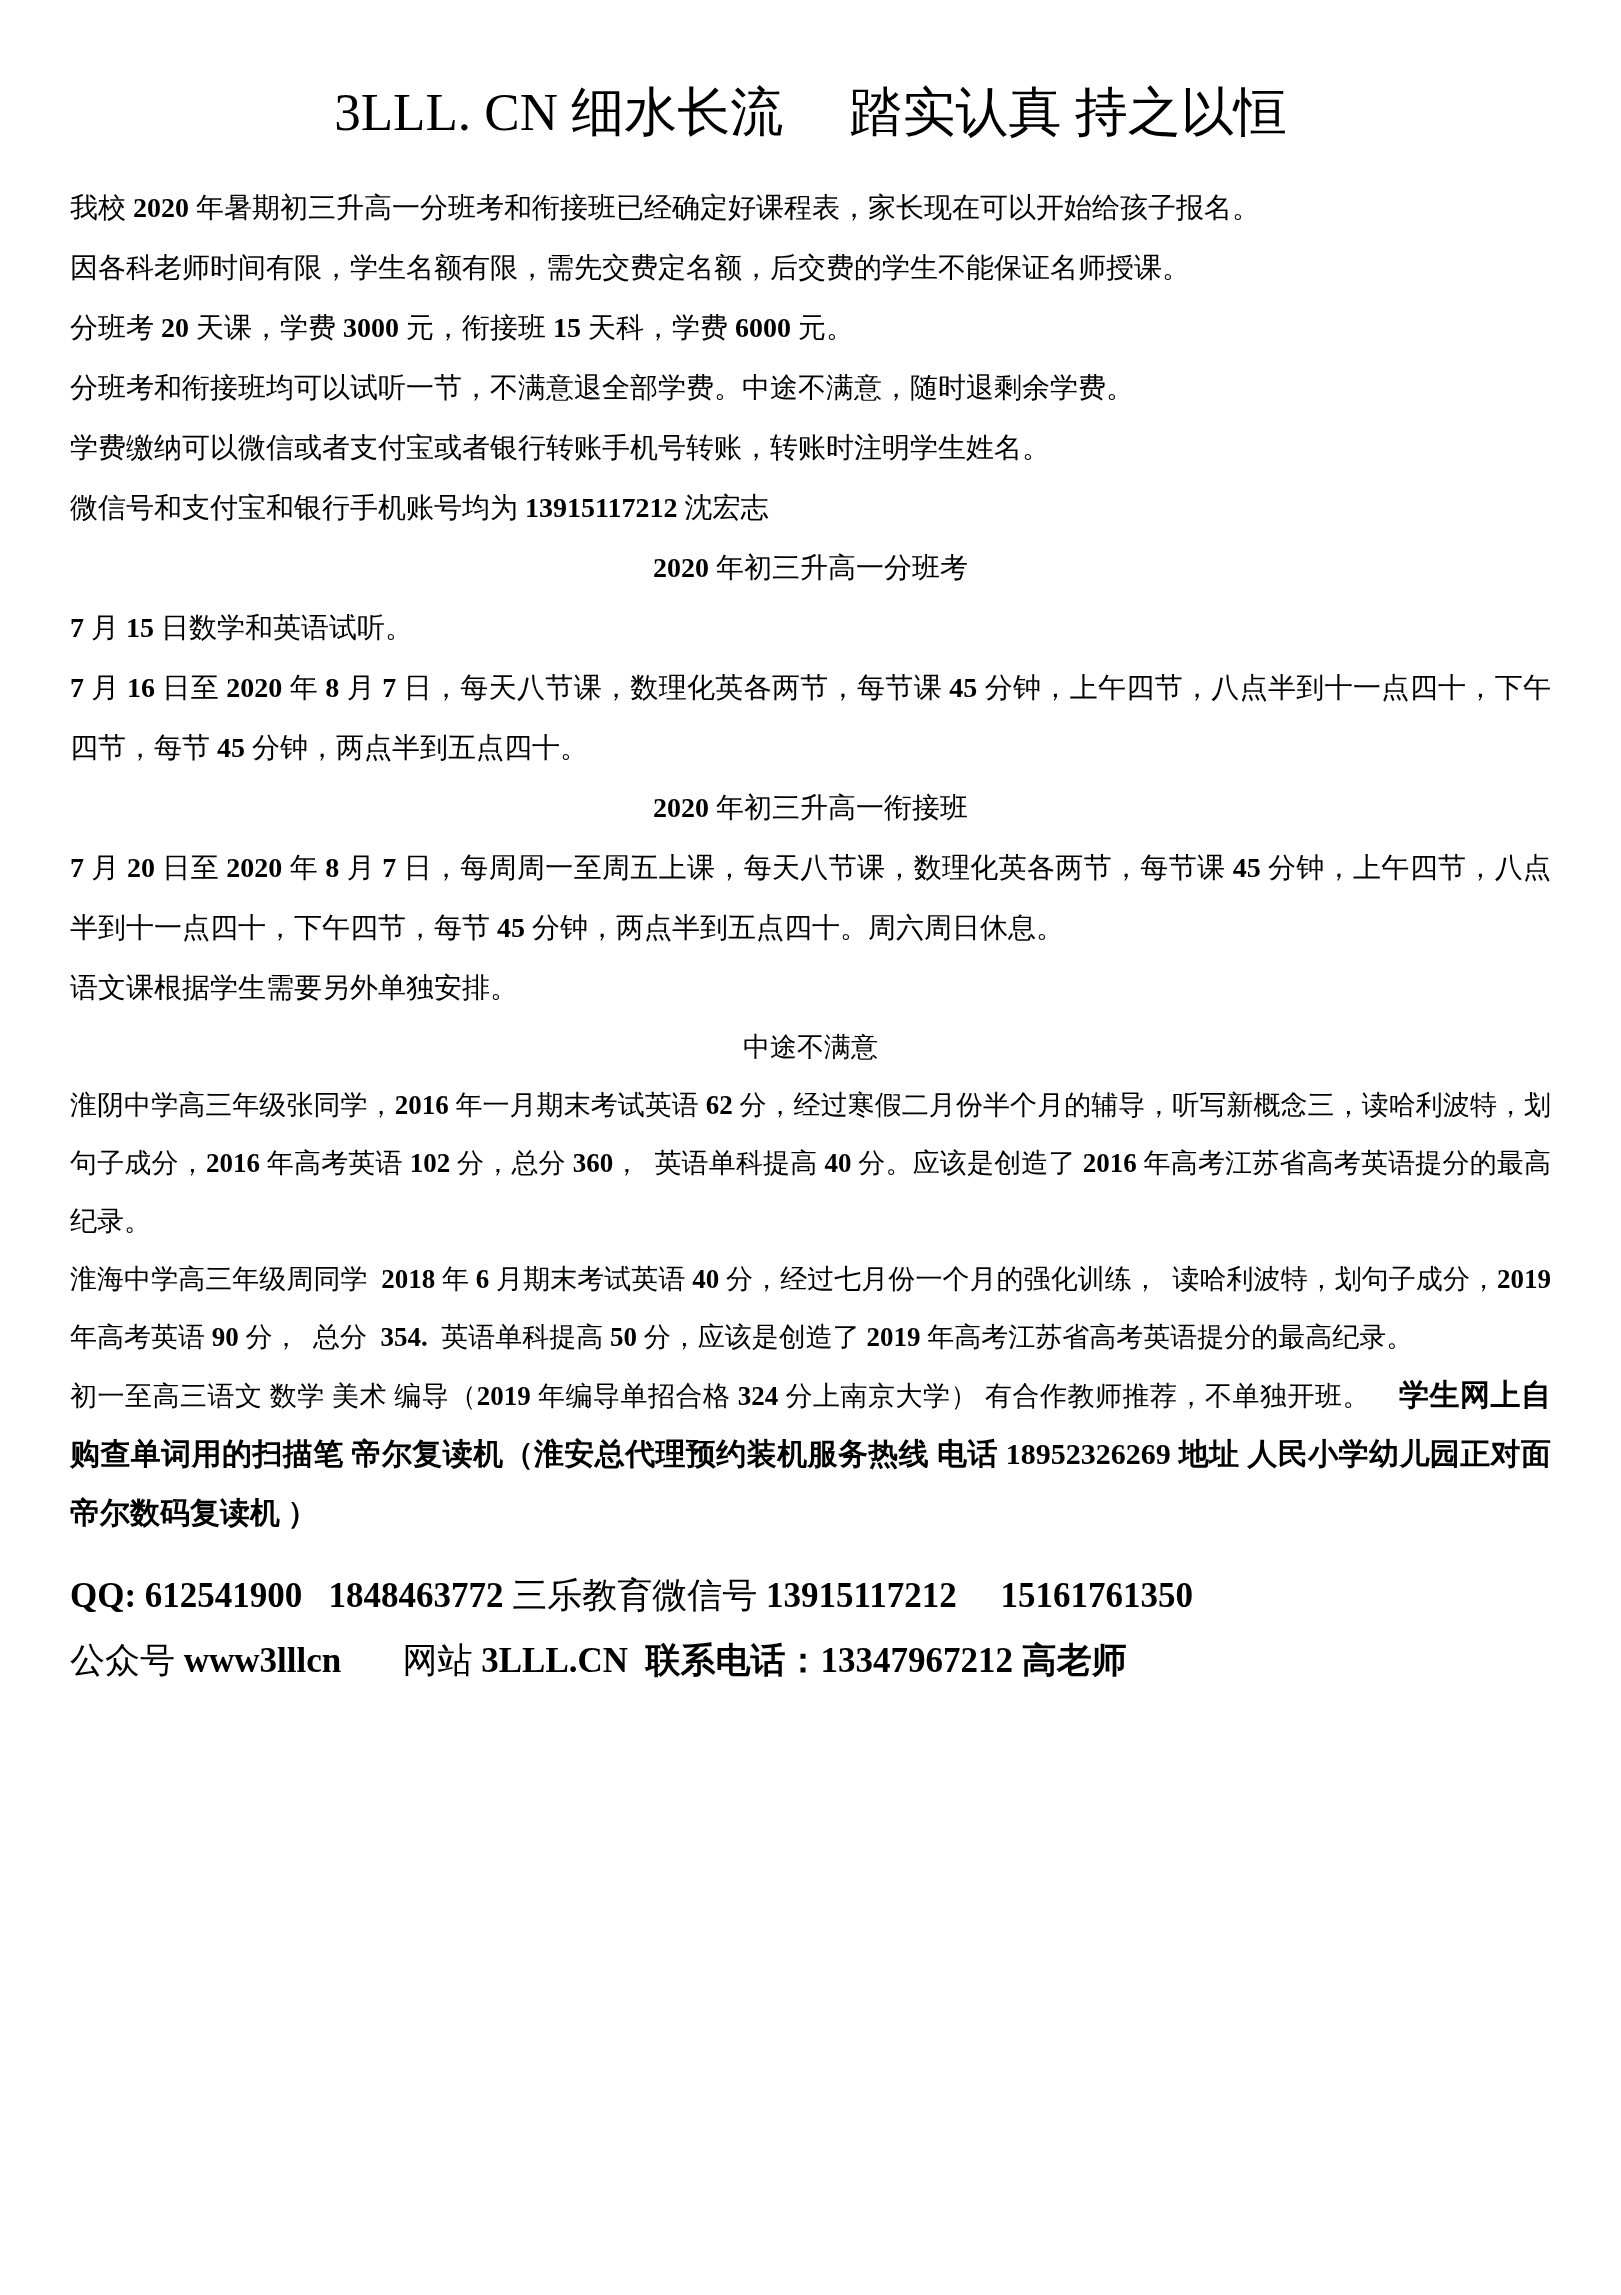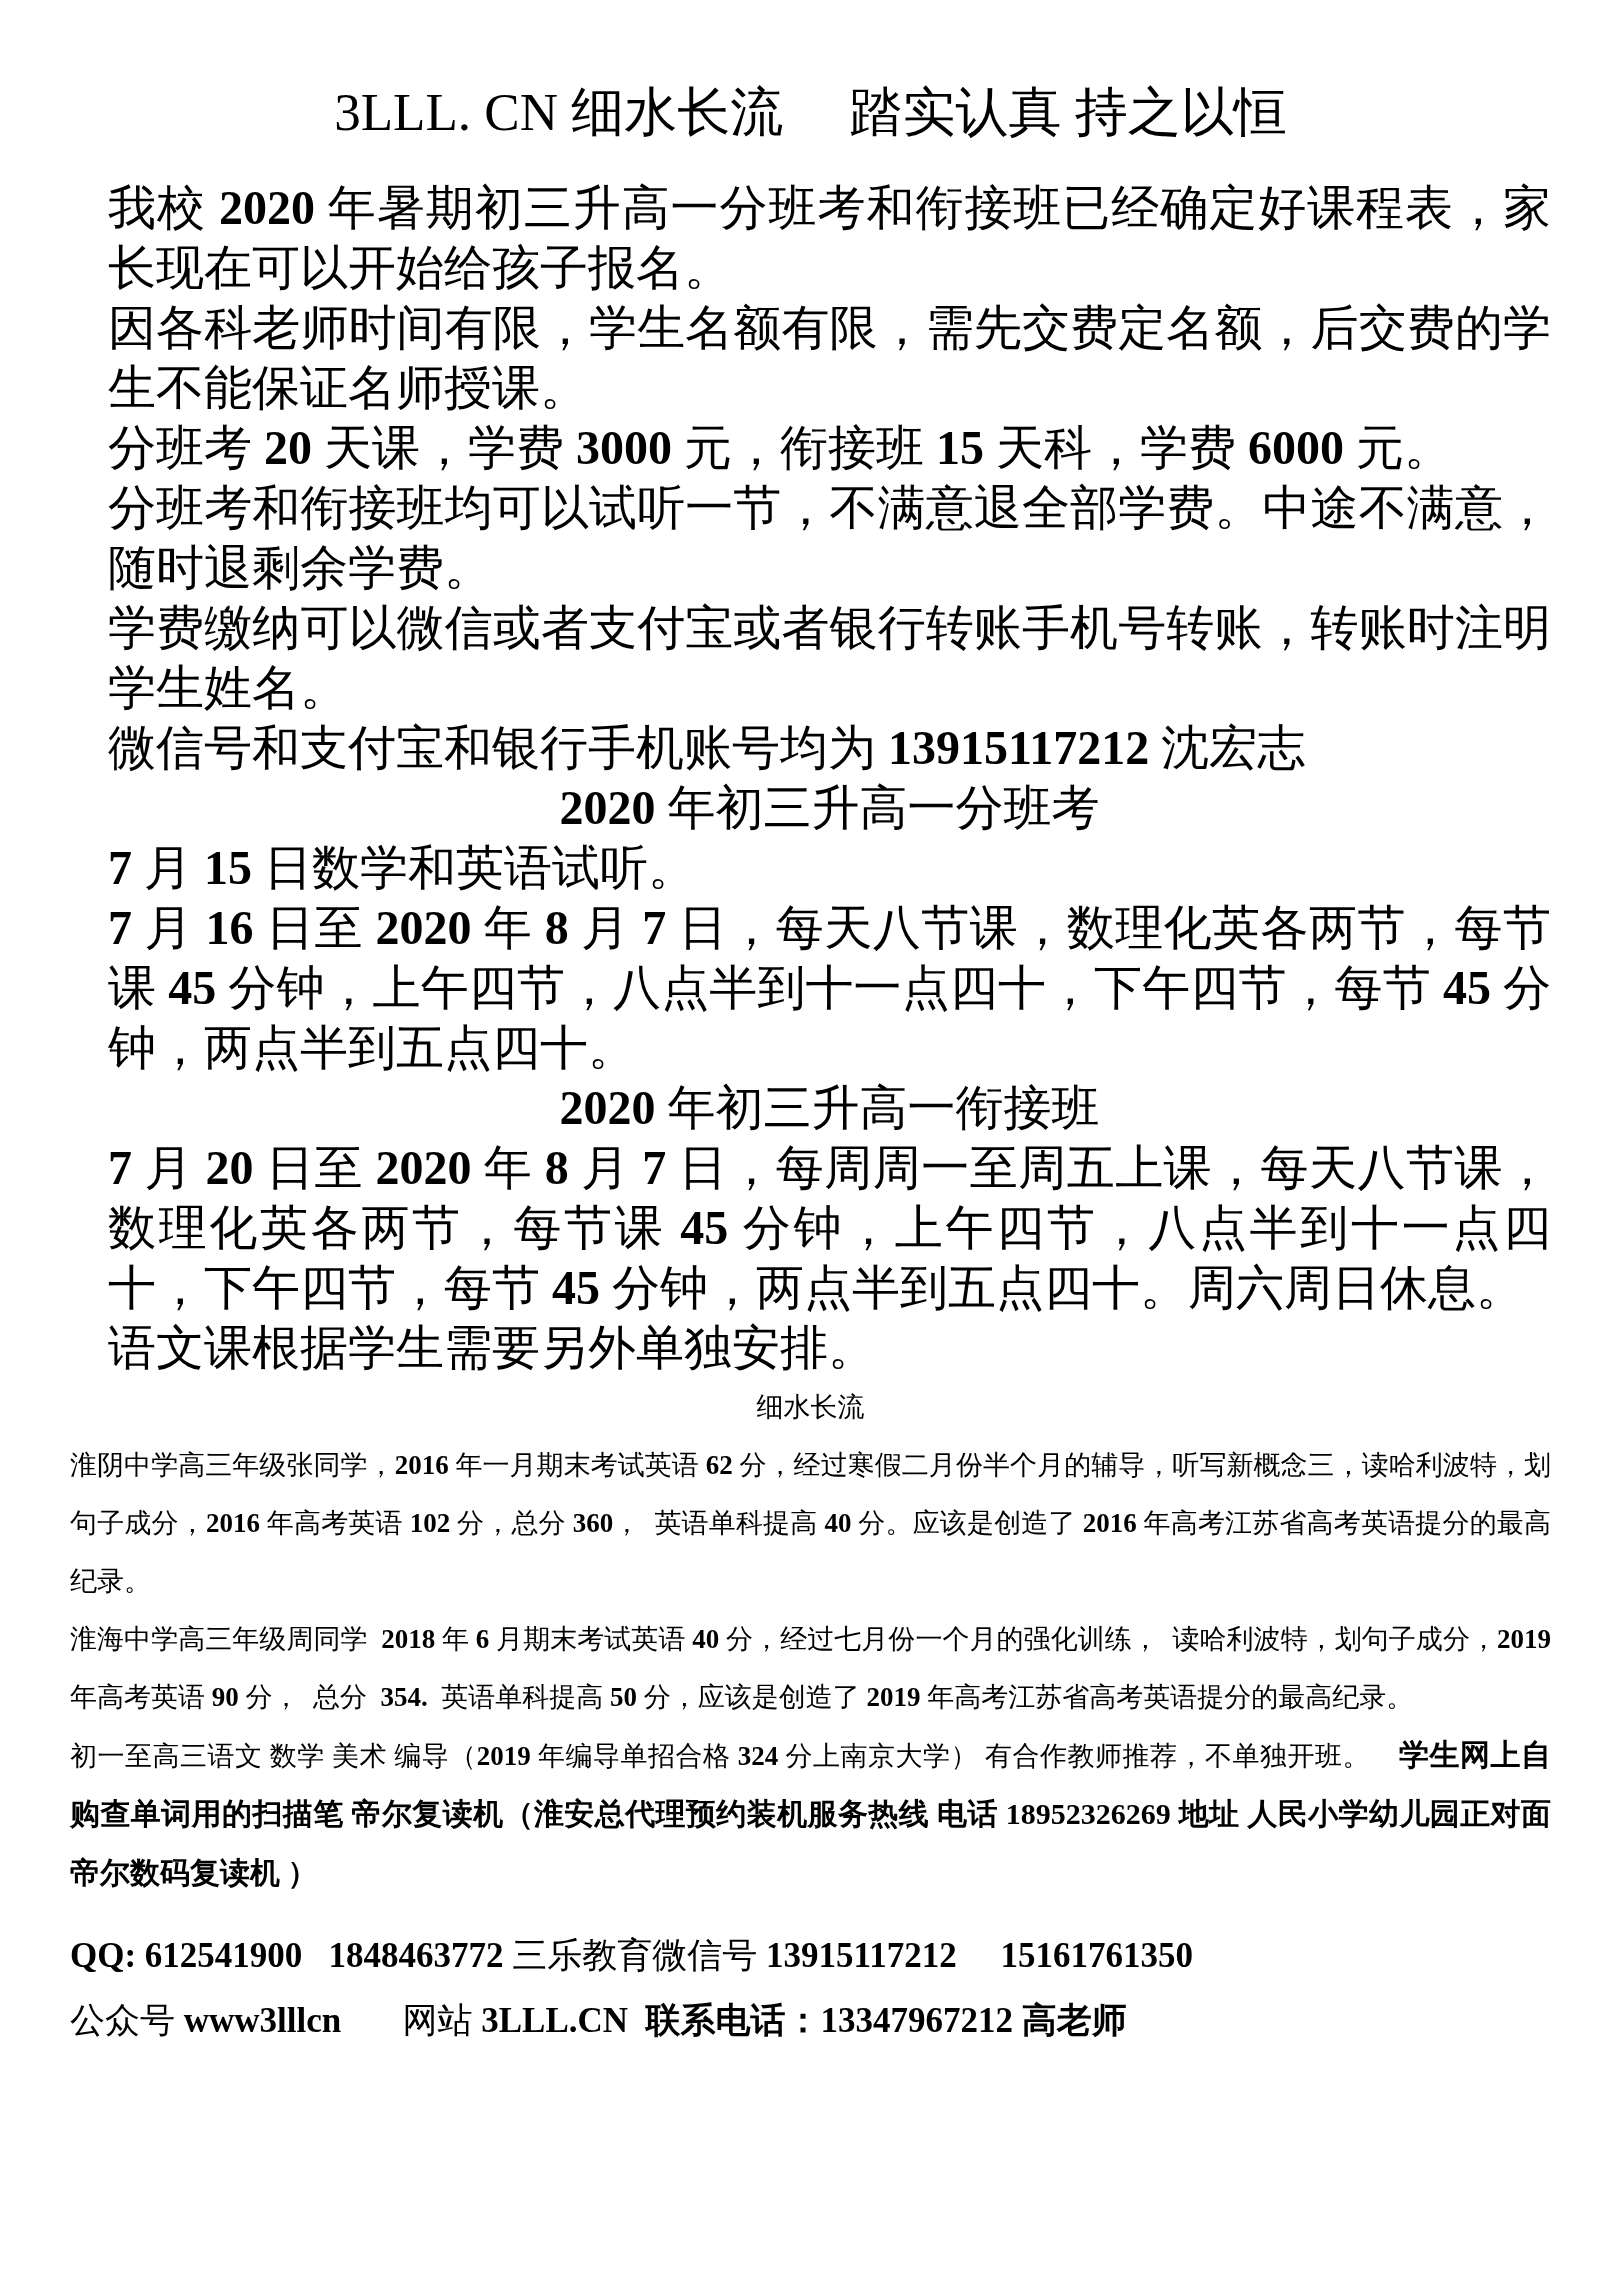--- a/index.html
+++ b/index.html
@@ -24,24 +24,23 @@
     font-weight: 400;
     line-height: 81px;
     text-align: center;
     white-space: pre-wrap;
   }
   p {
     margin: 0;
     white-space: pre-wrap;
   }
   .body {
-    font-size: 48px;
+    font-size: 28px;
     line-height: 60px;
     text-align: justify;
-    margin-left: 38px;
   }
   .small {
     font-size: 27px;
     line-height: 58px;
     text-align: justify;
   }
   .contact {
     font-size: 35px;
     line-height: 65px;
     text-align: left;
@@ -78,21 +77,21 @@
       <p class="body"><span>分班考 <b class="latin">20</b> 天课，学费 <b class="latin">3000</b> 元，衔接班 <b class="latin">15</b> 天科，学费 <b class="latin">6000</b> 元。</span></p>
       <p class="body"><span>分班考和衔接班均可以试听一节，不满意退全部学费。中途不满意，随时退剩余学费。</span></p>
       <p class="body"><span>学费缴纳可以微信或者支付宝或者银行转账手机号转账，转账时注明学生姓名。</span></p>
       <p class="body"><span>微信号和支付宝和银行手机账号均为 <b class="latin">13915117212</b> 沈宏志</span></p>
       <p class="body center"><span><b class="latin">2020</b> 年初三升高一分班考</span></p>
       <p class="body"><span><b class="latin">7</b> 月 <b class="latin">15</b> 日数学和英语试听。</span></p>
       <p class="body"><span><b class="latin">7</b> 月 <b class="latin">16</b> 日至 <b class="latin">2020</b> 年 <b class="latin">8</b> 月 <b class="latin">7</b> 日，每天八节课，数理化英各两节，每节课 <b class="latin">45</b> 分钟，上午四节，八点半到十一点四十，下午四节，每节 <b class="latin">45</b> 分钟，两点半到五点四十。</span></p>
       <p class="body center"><span><b class="latin">2020</b> 年初三升高一衔接班</span></p>
       <p class="body"><span><b class="latin">7</b> 月 <b class="latin">20</b> 日至 <b class="latin">2020</b> 年 <b class="latin">8</b> 月 <b class="latin">7</b> 日，每周周一至周五上课，每天八节课，数理化英各两节，每节课 <b class="latin">45</b> 分钟，上午四节，八点半到十一点四十，下午四节，每节 <b class="latin">45</b> 分钟，两点半到五点四十。周六周日休息。</span></p>
       <p class="body"><span>语文课根据学生需要另外单独安排。</span></p>
-      <p class="small center"><span>细水长流</span></p>
+      <p class="small center"><span>中途不满意</span></p>
       <p class="small"><span>淮阴中学高三年级张同学，<b class="latin">2016</b> 年一月期末考试英语 <b class="latin">62</b> 分，经过寒假二月份半个月的辅导，听写新概念三，读哈利波特，划句子成分，<b class="latin">2016</b> 年高考英语 <b class="latin">102</b> 分，总分 <b class="latin">360</b>，  英语单科提高 <b class="latin">40</b> 分。应该是创造了 <b class="latin">2016</b> 年高考江苏省高考英语提分的最高纪录。</span></p>
       <p class="small"><span>淮海中学高三年级周同学  <b class="latin">2018</b> 年 <b class="latin">6</b> 月期末考试英语 <b class="latin">40</b> 分，经过七月份一个月的强化训练，  读哈利波特，划句子成分，<b class="latin">2019</b> 年高考英语 <b class="latin">90</b> 分，  总分  <b class="latin">354.</b>  英语单科提高 <b class="latin">50</b> 分，应该是创造了 <b class="latin">2019</b> 年高考江苏省高考英语提分的最高纪录。</span></p>
       <p class="small"><span>初一至高三语文 数学 美术 编导（<b class="latin">2019</b> 年编导单招合格 <b class="latin">324</b> 分上南京大学） 有合作教师推荐，不单独开班。    </span><span class="biggish">学生网上自购查单词用的扫描笔 帝尔复读机（淮安总代理预约装机服务热线 电话 <b class="latin">18952326269</b> 地址 人民小学幼儿园正对面帝尔数码复读机 ）</span></p>
       <p class="contact mt"><span><b class="latin">QQ:</b> <b class="latin">612541900</b>   <b class="latin">1848463772</b> 三乐教育微信号 <b class="latin">13915117212</b>     <b class="latin">15161761350</b></span></p>
       <p class="contact"><span>公众号 <b class="latin">www3lllcn</b>       网站 <b class="latin">3LLL.CN</b>  </span><span class="bold">联系电话：<b class="latin">13347967212</b> 高老师</span></p>
     </div>
 </div>
 
 
 </body></html>

